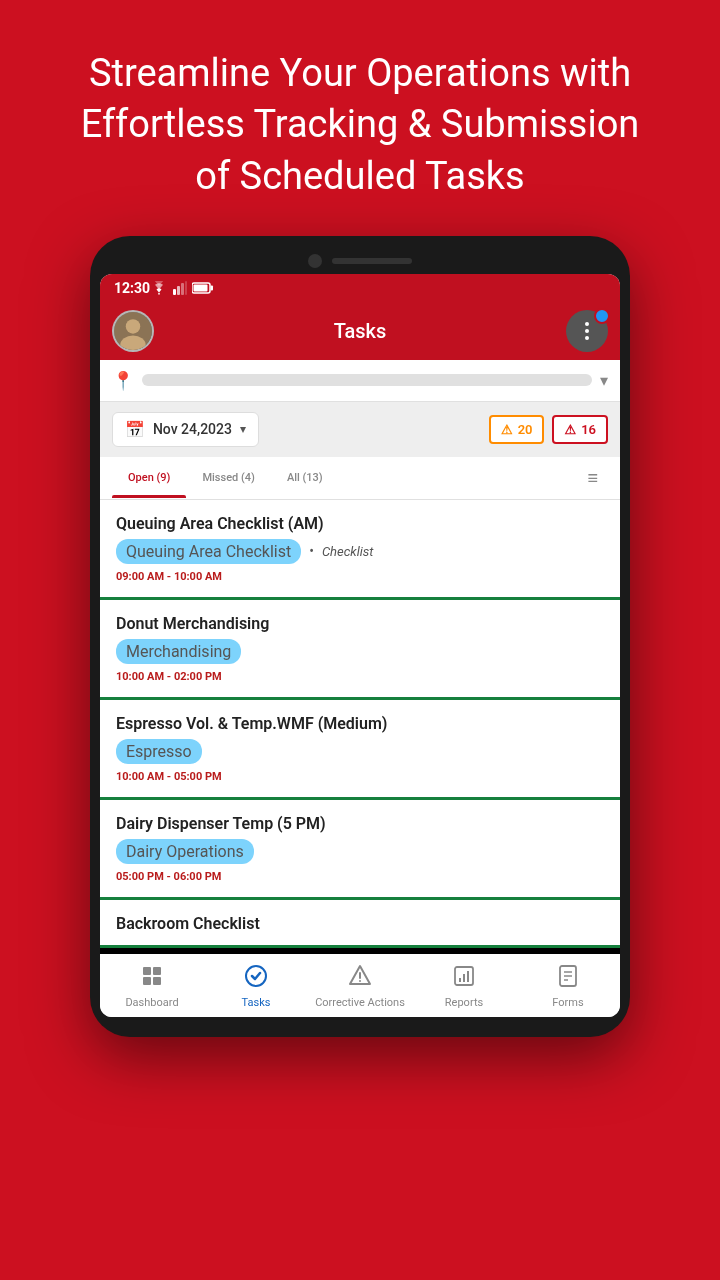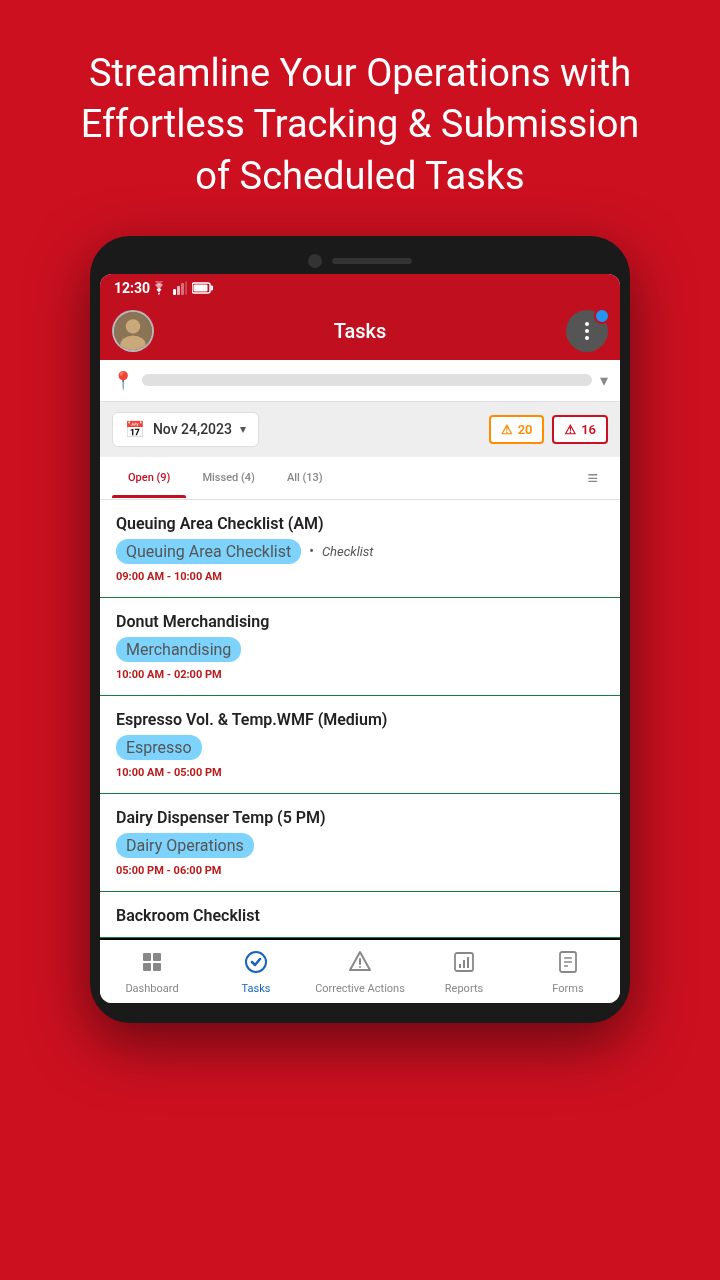--- a/index.html
+++ b/index.html
@@ -263,21 +263,21 @@
       cursor: pointer;
       padding: 10px;
     }
 
     
     .task-list {
       background: white;
     }
     .task-item {
       padding: 14px 16px;
-      border-bottom: 1px solid #15803d;
+      border-bottom: 3px solid #15803d;
       background: white;
       cursor: pointer;
     }
     .task-title {
       font-size: 16px;
       font-weight: 600;
       color: #222;
       margin-bottom: 6px;
     }
     .task-tags {
@@ -306,21 +306,21 @@
     .task-time {
       font-size: 11px;
       color: #b91c1c;
       font-weight: 700;
     }
 
     
     .bottom-nav {
       background: white;
       display: flex;
-      border-top: 2px solid #000000;
+      border-top: 6px solid #000000;
     }
     .nav-item {
       flex: 1;
       display: flex;
       flex-direction: column;
       align-items: center;
       padding: 10px 4px 8px 4px;
       cursor: pointer;
       color: #888;
       font-size: 11px;

